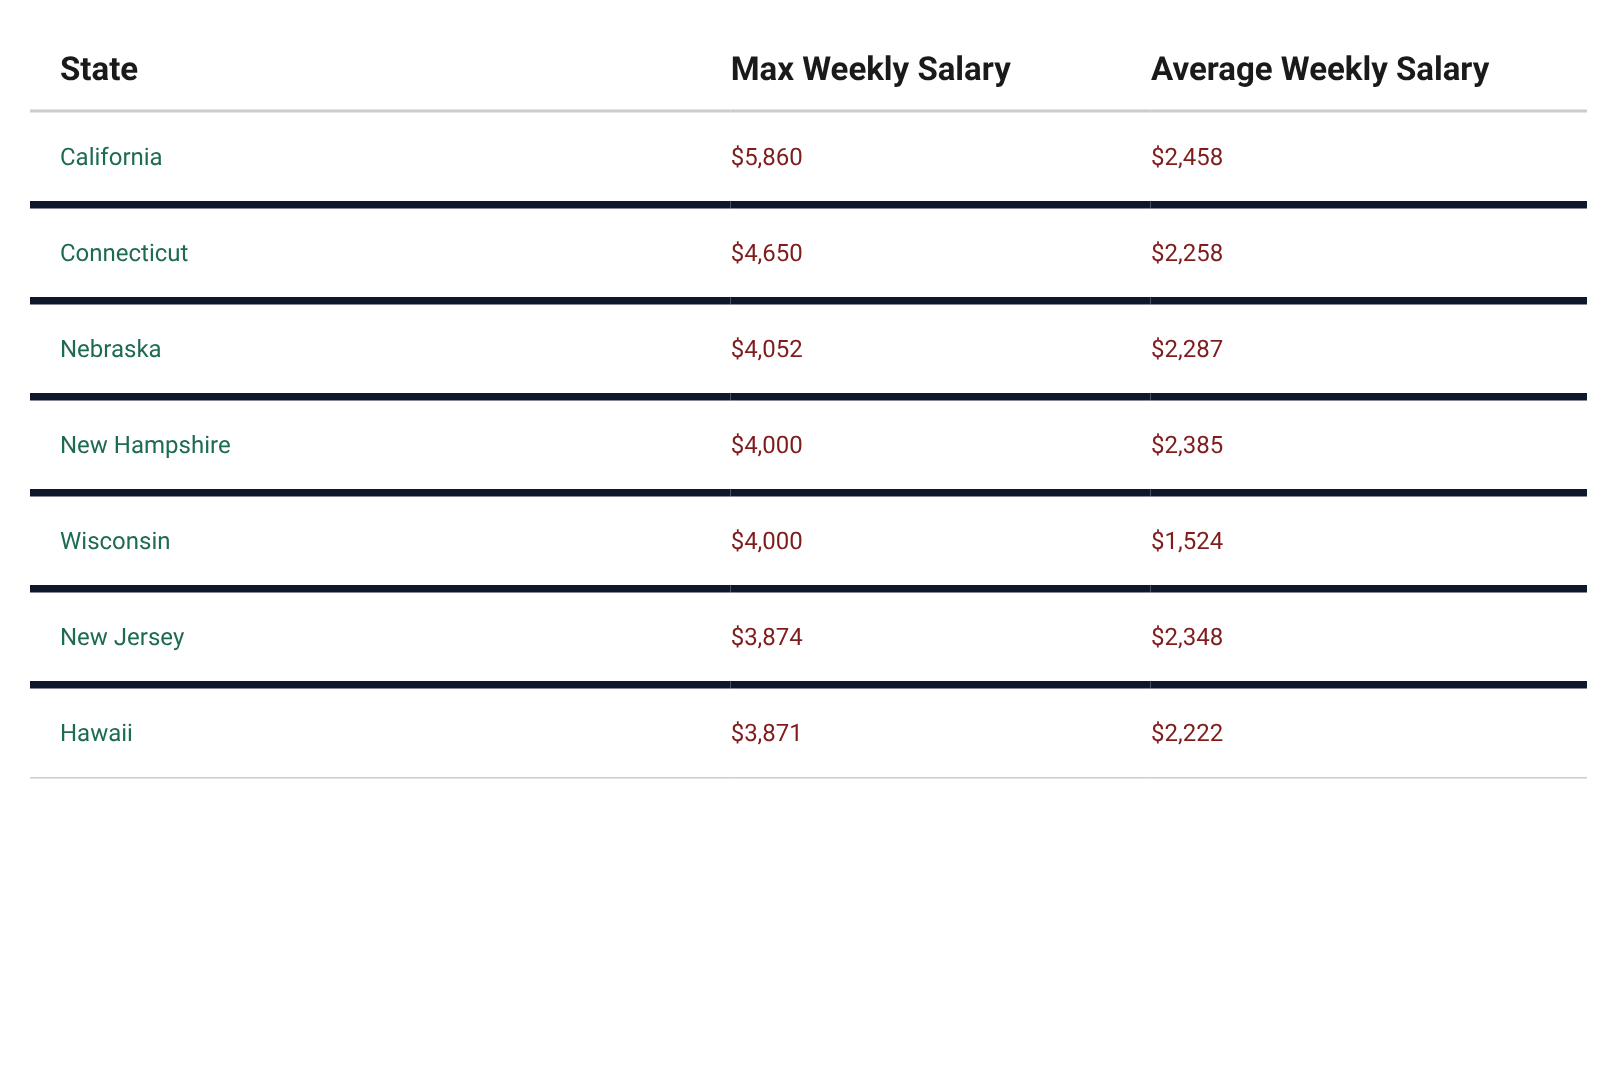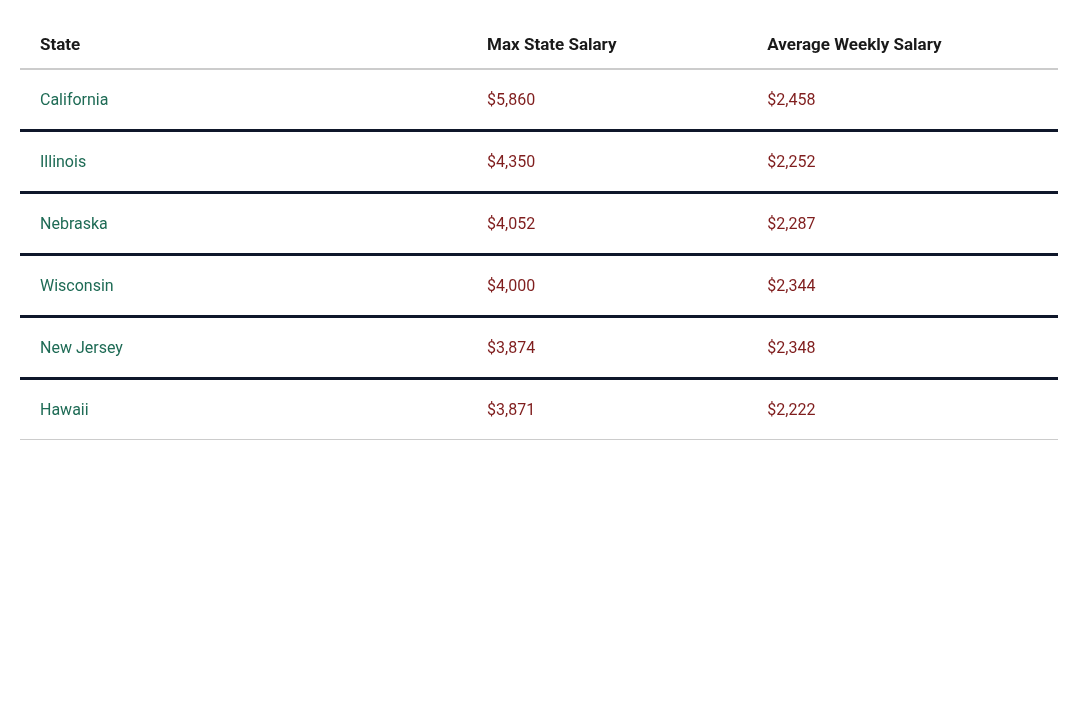--- a/index.html
+++ b/index.html
@@ -29,40 +29,40 @@
       border-collapse: collapse;
     }
 
     thead tr {
       border-bottom: 2px solid #cccccc;
     }
 
     th {
       text-align: left;
       padding: 14px 16px 14px 0;
-      font-size: 17px;
+      font-size: 22px;
       font-weight: 700;
       color: #1a1a1a;
     }
 
     th:first-child {
       padding-left: 20px;
       width: 45%;
     }
 
     th:nth-child(2) {
       width: 27%;
     }
 
     th:nth-child(3) {
       width: 28%;
     }
 
     tbody tr {
-      border-bottom: 3px solid #0f172a;
+      border-bottom: 5px solid #0f172a;
     }
 
     tbody tr:last-child {
       border-bottom: 1px solid #cccccc;
     }
 
     td {
       padding: 20px 16px 20px 0;
       font-size: 16px;
       color: #333333;
@@ -79,44 +79,49 @@
     }
   </style>
 </head>
 <body>
 
 <div class="table-container">
   <table>
     <thead>
       <tr>
         <th>State</th>
-        <th>Max State Salary</th>
+        <th>Max Weekly Salary</th>
         <th>Average Weekly Salary</th>
       </tr>
     </thead>
     <tbody id="table-body">
     <tr>
           <td>California</td>
           <td>$5,860</td>
           <td>$2,458</td>
         </tr>
         <tr>
-          <td>Illinois</td>
-          <td>$4,350</td>
-          <td>$2,252</td>
+          <td>Connecticut</td>
+          <td>$4,650</td>
+          <td>$2,258</td>
         </tr>
         <tr>
           <td>Nebraska</td>
           <td>$4,052</td>
           <td>$2,287</td>
         </tr>
         <tr>
+          <td>New Hampshire</td>
+          <td>$4,000</td>
+          <td>$2,385</td>
+        </tr>
+        <tr>
           <td>Wisconsin</td>
           <td>$4,000</td>
-          <td>$2,344</td>
+          <td>$1,524</td>
         </tr>
         <tr>
           <td>New Jersey</td>
           <td>$3,874</td>
           <td>$2,348</td>
         </tr>
         <tr>
           <td>Hawaii</td>
           <td>$3,871</td>
           <td>$2,222</td>

